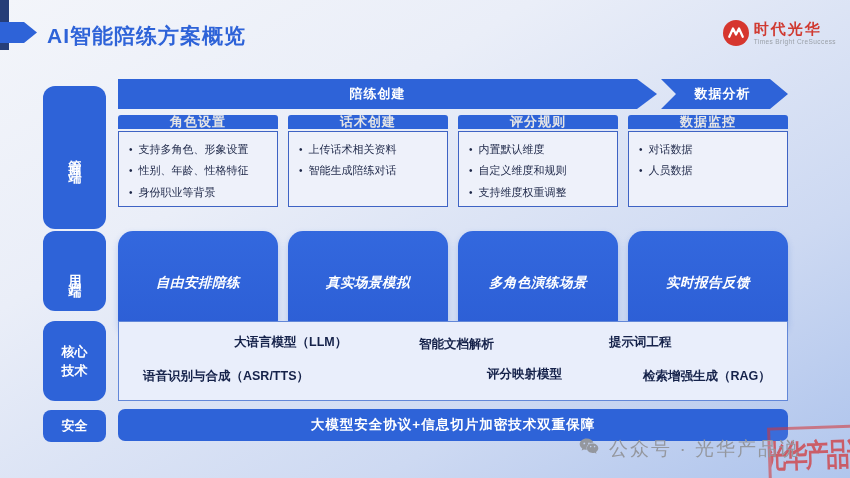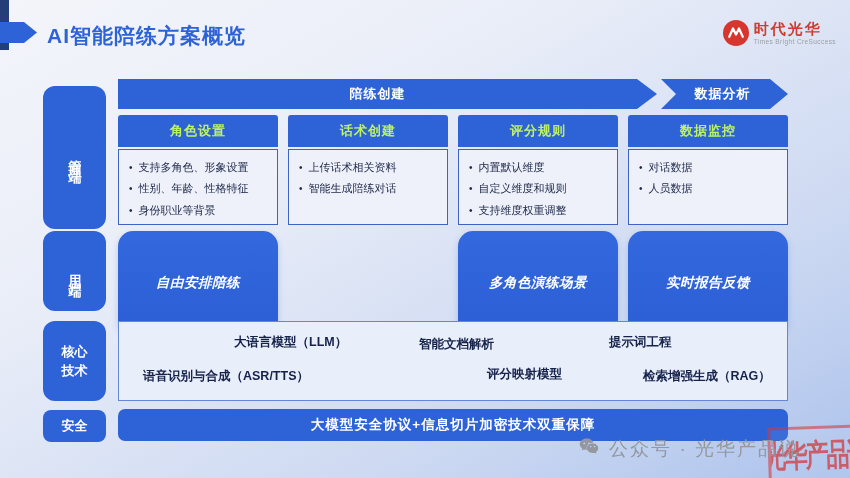--- a/index.html
+++ b/index.html
@@ -56,21 +56,21 @@
   }
   .flow-small {
     left:661px; width:127px; padding-left:10px; padding-right:14px; box-sizing:border-box;
     clip-path: polygon(0 0, calc(100% - 18px) 0, 100% 50%, calc(100% - 18px) 100%, 0 100%, 15px 50%);
   }
 
   
   .col { position:absolute; top:115px; width:160px; }
   .col-1 { left:118px; } .col-2 { left:288px; } .col-3 { left:458px; } .col-4 { left:628px; }
   .col-header {
-    height:32px; background:#2e63d8; color:#bef264; border-radius:3px 3px 0 0;
+    height:14px; background:#2e63d8; color:#e5e5e5; border-radius:3px 3px 0 0;
     display:flex; align-items:center; justify-content:center;
     font-size:13px; font-weight:bold; letter-spacing:1px;
   }
   .col-body {
     margin-top:2px; height:76px; background:#eef1fa; border:1px solid #3e63c4;
     box-sizing:border-box; padding:7px 6px 0 10px;
   }
   .col-body ul { list-style:none; margin:0; padding:0; }
   .col-body li {
     font-size:11px; color:#1d2748; line-height:1.95; white-space:nowrap;
@@ -200,20 +200,21 @@
     <div class="col-header">数据监控</div>
     <div class="col-body">
       <ul>
         <li>对话数据</li>
         <li>人员数据</li>
       </ul>
     </div>
   </div>
 
   <div class="feat feat-1">自由安排陪练</div>
+  <div class="feat feat-2">真实场景模拟</div>
   <div class="feat feat-3">多角色演练场景</div>
   <div class="feat feat-4">实时报告反馈</div>
 
   <div class="tech-box">
     <span class="tech-item t-0">大语言模型（LLM）</span>
     <span class="tech-item t-1">智能文档解析</span>
     <span class="tech-item t-2">提示词工程</span>
     <span class="tech-item t-3">语音识别与合成（ASR/TTS）</span>
     <span class="tech-item t-5">评分映射模型</span>
     <span class="tech-item t-6">检索增强生成（RAG）</span>

